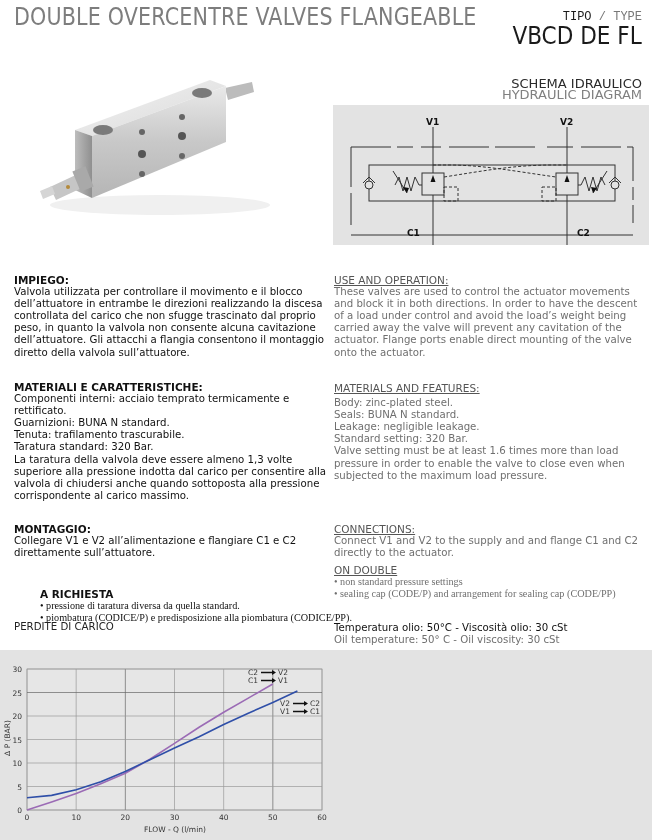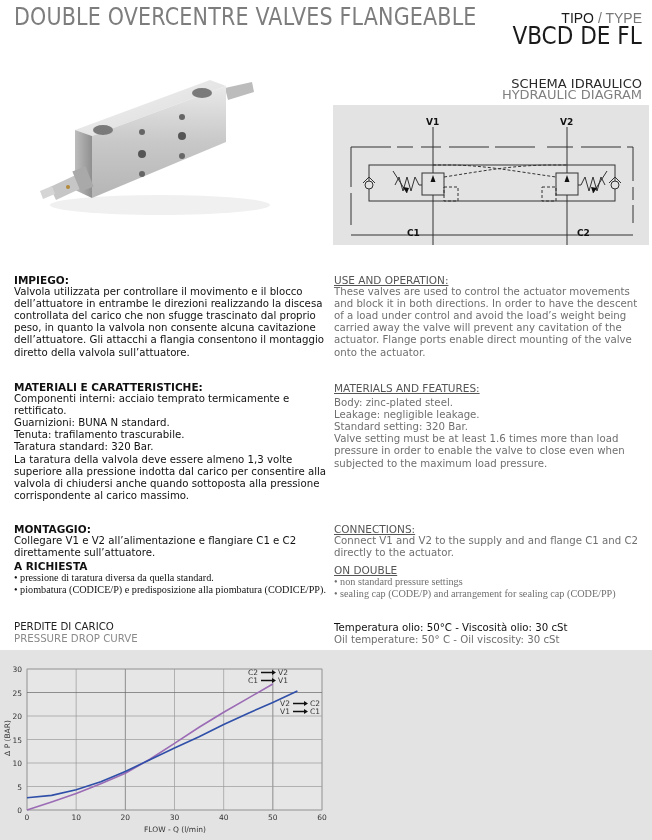--- a/index.html
+++ b/index.html
@@ -1,18 +1,18 @@
 <!DOCTYPE html>
 <html><head>
 <meta charset="utf-8">
 <style>
   html, body { margin:0; padding:0; background:#ffffff; }
   body { width:652px; height:840px; position:relative; overflow:hidden; font-family:"Liberation Sans", sans-serif; color:#1a1a1a; }
   .title { position:absolute; left:14px; top:3px; font-size:24px; color:#7d7d7d; letter-spacing:0.2px; font-family:"DejaVu Sans", sans-serif; font-weight:normal; transform:scaleX(0.86); transform-origin:left top; white-space:nowrap; }
-  .tipo { position:absolute; right:10px; top:10px; font-size:14px; font-family:Liberation Sans, sans-serif; white-space:nowrap; }
+  .tipo { position:absolute; right:10px; top:10px; font-size:12px; font-family:Liberation Mono, monospace; white-space:nowrap; }
   .tipo .it { color:#1a1a1a; }
   .tipo .sl, .tipo .en { color:#777; }
   .model { position:absolute; right:10px; top:22px; font-size:24px; font-family:"DejaVu Sans", sans-serif; color:#1a1a1a; white-space:nowrap; transform:scaleX(0.9); transform-origin:right top; }
   .schema-lbl { position:absolute; right:10px; top:78px; text-align:right; font-size:13px; font-family:"DejaVu Sans", sans-serif; line-height:11px; }
   .schema-lbl .it { color:#2a2a2a; }
   .schema-lbl .en { color:#808080; }
   .product { position:absolute; left:30px; top:70px; width:260px; height:150px; }
   .diagram { position:absolute; left:333px; top:105px; width:316px; height:140px; background:#e3e3e3; }
   .col { position:absolute; font-size:10.2px; line-height:12.1px; font-family:"DejaVu Sans", sans-serif; }
   .col.left { left:14px; width:318px; color:#111; }
@@ -140,37 +140,37 @@
   <p>Componenti interni: acciaio temprato termicamente e rettificato.</p>
   <p>Guarnizioni: BUNA N standard.</p>
   <p>Tenuta: trafilamento trascurabile.</p>
   <p>Taratura standard: 320 Bar.</p>
   <p>La taratura della valvola deve essere almeno 1,3 volte superiore alla pressione indotta dal carico per consentire alla valvola di chiudersi anche quando sottoposta alla pressione corrispondente al carico massimo.</p>
 </div>
 <div class="col left" style="top:523px;">
   <h3>MONTAGGIO:</h3>
   <p>Collegare V1 e V2 all’alimentazione e flangiare C1 e C2 direttamente sull’attuatore.</p>
 </div>
-<div class="col left" style="top:560px;">
+<div class="col left" style="top:588px;margin-left:26px;">
   <h3>A RICHIESTA</h3>
   <p class="bul">• pressione di taratura diversa da quella standard.</p>
   <p class="bul">• piombatura (CODICE/P) e predisposizione alla piombatura (CODICE/PP).</p>
 </div>
 <div class="col left" style="top:621px;">
   <p style="color:#222">PERDITE DI CARICO</p>
-  <p style="color:#8a8a8a">PRESSURE DROP CURVE</p>
 </div>
 
 <div class="col right" style="top:274px;">
   <h3>USE AND OPERATION:</h3>
   <p>These valves are used to control the actuator movements and block it in both directions. In order to have the descent of a load under control and avoid the load’s weight being carried away the valve will prevent any cavitation of the actuator. Flange ports enable direct mounting of the valve onto the actuator.</p>
 </div>
 <div class="col right" style="top:382px;">
   <h3 style="margin-bottom:3px;">MATERIALS AND FEATURES:</h3>
   <p>Body: zinc-plated steel.</p>
+  <p>Seals: BUNA N standard.</p>
   <p>Leakage: negligible leakage.</p>
   <p>Standard setting: 320 Bar.</p>
   <p>Valve setting must be at least 1.6 times more than load pressure in order to enable the valve to close even when subjected to the maximum load pressure.</p>
 </div>
 <div class="col right" style="top:523px;">
   <h3>CONNECTIONS:</h3>
   <p>Connect V1 and V2 to the supply and and flange C1 and C2 directly to the actuator.</p>
 </div>
 <div class="col right" style="top:564px;">
   <h3>ON DOUBLE</h3>

